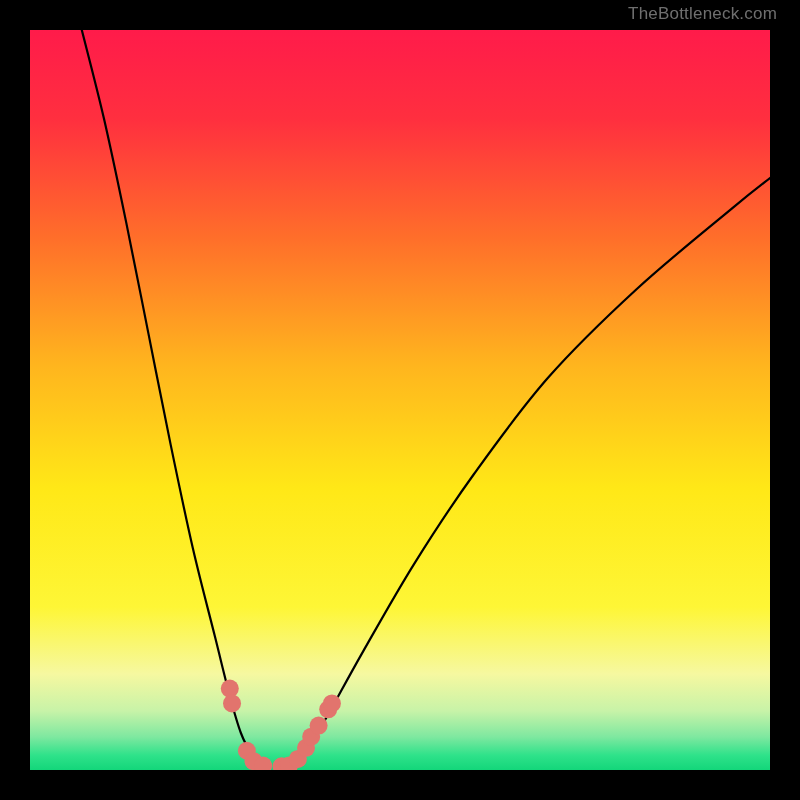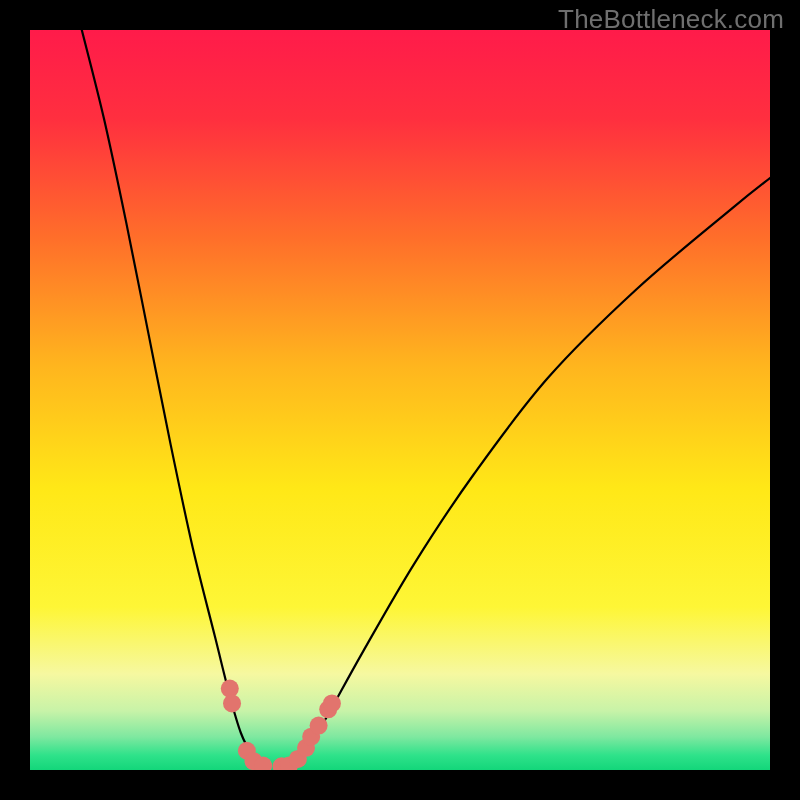--- a/index.html
+++ b/index.html
@@ -37,23 +37,23 @@
   svg.curves {
     position: absolute;
     top: 0;
     left: 0;
     width: 740px;
     height: 740px;
   }
   .watermark {
     position: absolute;
     top: 4px;
-    right: 16px;
+    right: 23px;
     color: #6f6f6f;
-    font-size: 26px;
+    font-size: 17px;
     font-weight: 500;
     letter-spacing: 0.2px;
     margin-left: 47px;
   }
 </style>
 </head>
 <body>
 
 <div class="frame">
 

